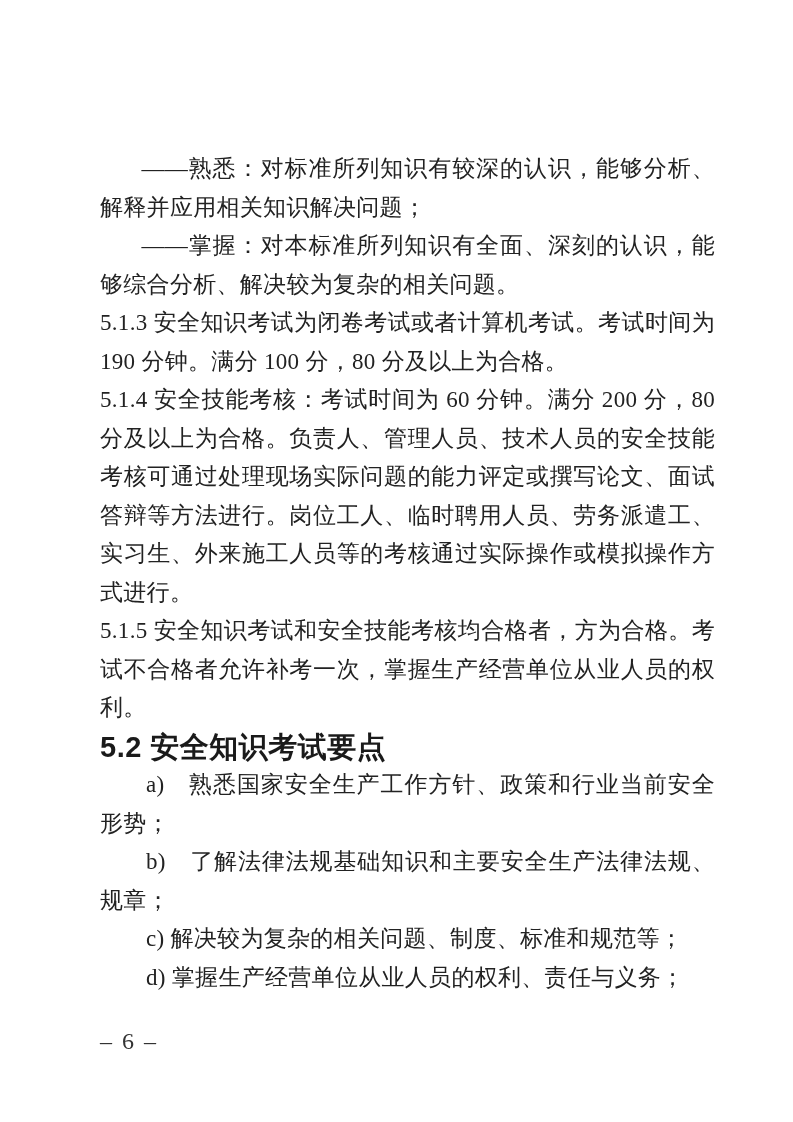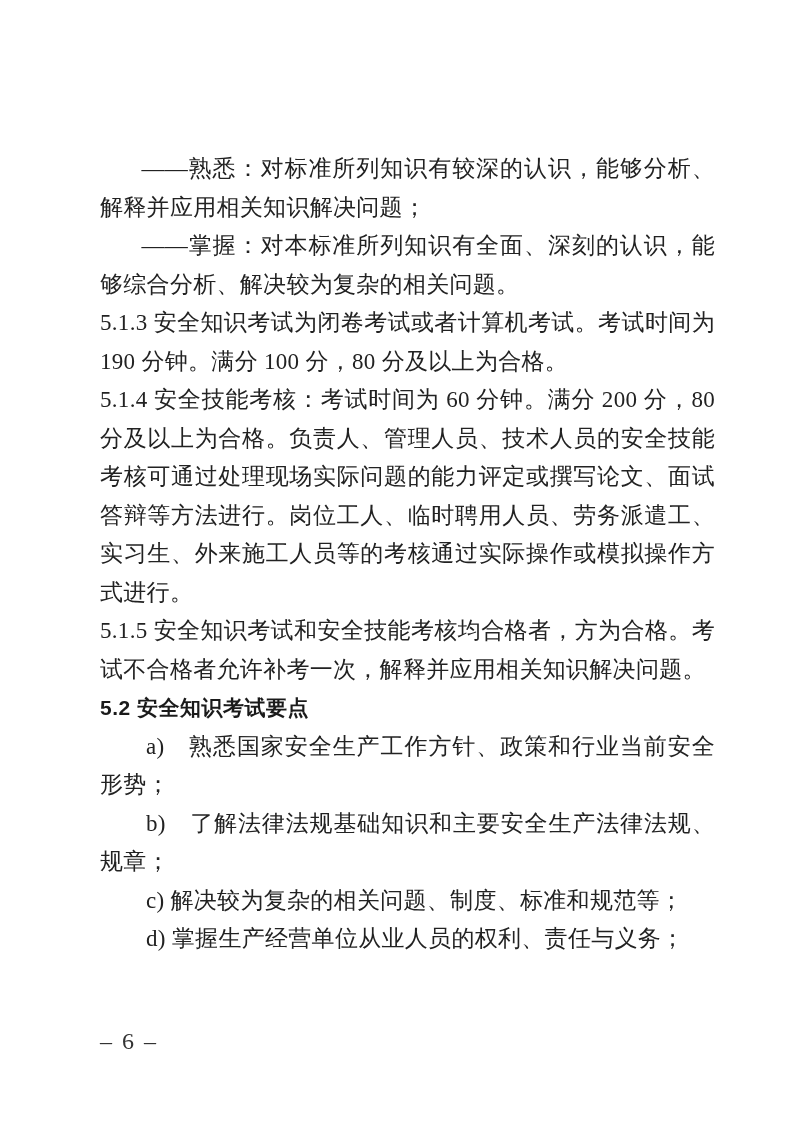--- a/index.html
+++ b/index.html
@@ -33,21 +33,21 @@
   .indent {
     text-indent: 1.8em;
   }
   .item {
     text-indent: 2em;
   }
   .heading {
     margin: 0;
     font-family: "Liberation Sans", "DejaVu Sans", sans-serif;
     font-weight: 700;
-    font-size: 21px;
+    font-size: 29px;
     line-height: 38.5px;
     letter-spacing: 0.5px;
     text-align: left;
     color: #1a1a1a;
   }
   .footer {
     position: absolute;
     left: 100px;
     top: 1028px;
     font-size: 24px;
@@ -58,21 +58,21 @@
 </style>
 </head>
 <body>
 
 <div class="page">
   <div class="content">
     <p class="para indent">——熟悉：对标准所列知识有较深的认识，能够分析、解释并应用相关知识解决问题；</p>
     <p class="para indent">——掌握：对本标准所列知识有全面、深刻的认识，能够综合分析、解决较为复杂的相关问题。</p>
     <p class="para">5.1.3 安全知识考试为闭卷考试或者计算机考试。考试时间为 190 分钟。满分 100 分，80 分及以上为合格。</p>
     <p class="para">5.1.4 安全技能考核：考试时间为 60 分钟。满分 200 分，80 分及以上为合格。负责人、管理人员、技术人员的安全技能考核可通过处理现场实际问题的能力评定或撰写论文、面试答辩等方法进行。岗位工人、临时聘用人员、劳务派遣工、实习生、外来施工人员等的考核通过实际操作或模拟操作方式进行。</p>
-    <p class="para">5.1.5 安全知识考试和安全技能考核均合格者，方为合格。考试不合格者允许补考一次，解释并应用相关知识解决问题。</p>
+    <p class="para">5.1.5 安全知识考试和安全技能考核均合格者，方为合格。考试不合格者允许补考一次，掌握生产经营单位从业人员的权利。</p>
     <p class="heading">5.2 安全知识考试要点</p>
     <p class="para item">a)　熟悉国家安全生产工作方针、政策和行业当前安全形势；</p>
     <p class="para item">b)　了解法律法规基础知识和主要安全生产法律法规、规章；</p>
     <p class="para item">c) 解决较为复杂的相关问题、制度、标准和规范等；</p>
     <p class="para item">d) 掌握生产经营单位从业人员的权利、责任与义务；</p>
   </div>
   <div class="footer">– 6 –</div>
 </div>
 
 </body></html>

